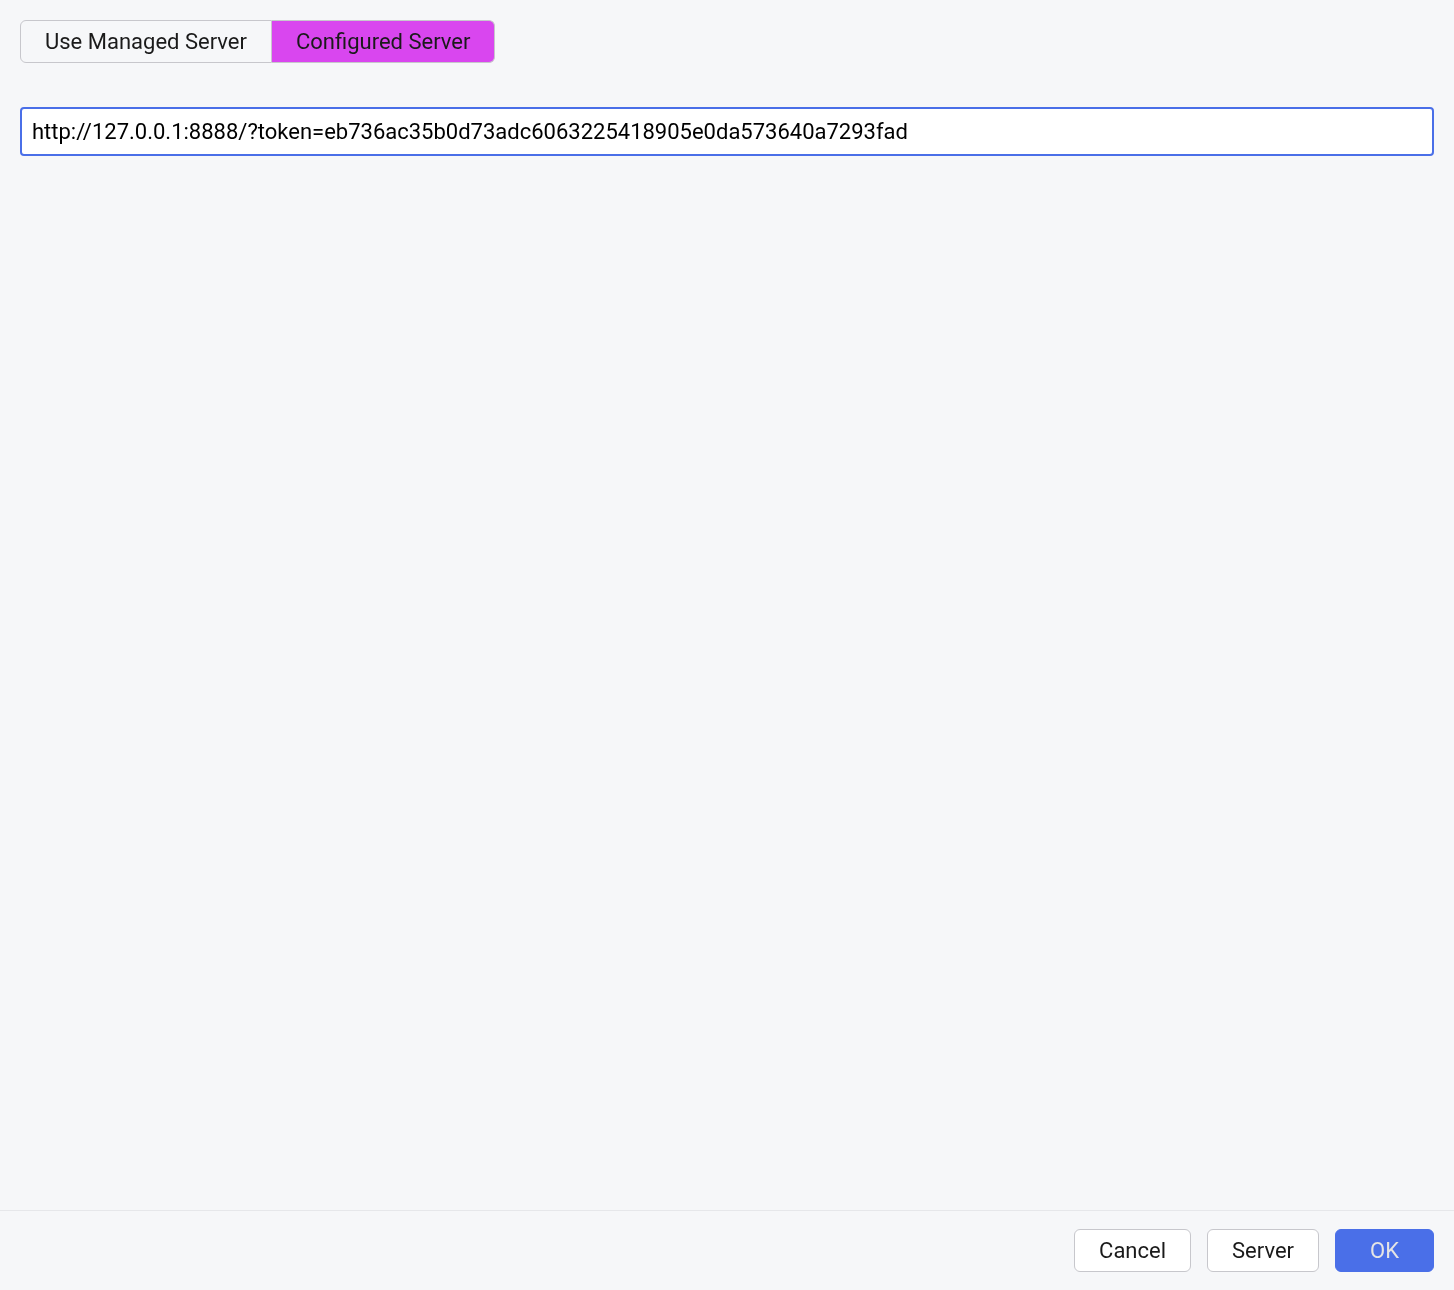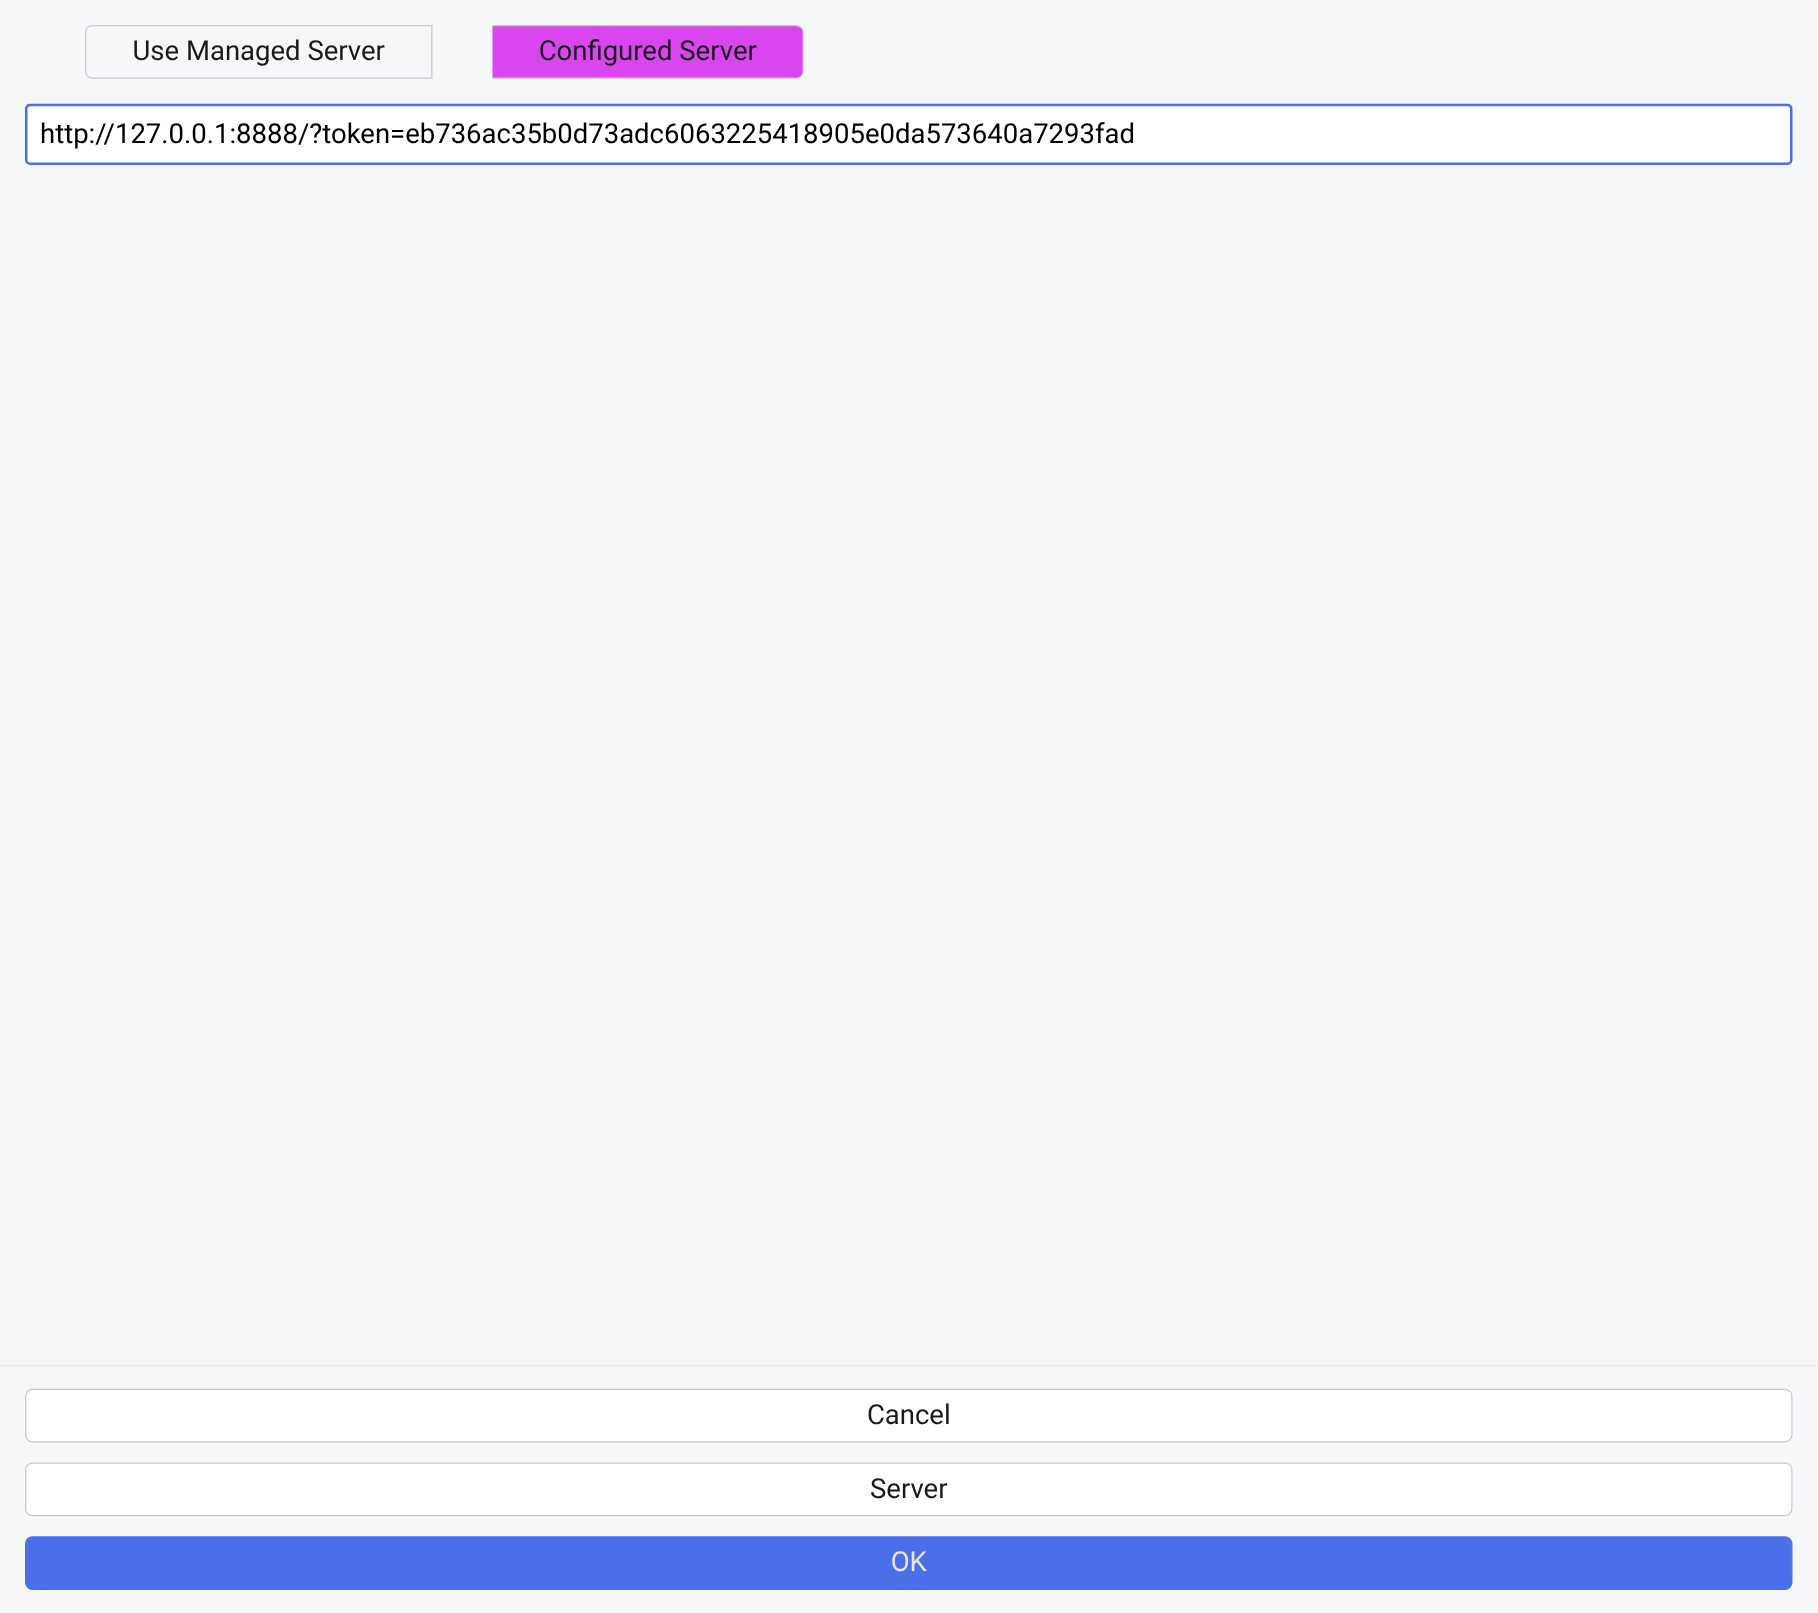--- a/index.html
+++ b/index.html
@@ -19,28 +19,27 @@
     .main-content {
       flex: 1;
       padding: 20px;
     }
     .tab-row {
       display: flex;
       margin-bottom: 20px;
     }
     .tab {
       border: 1px solid #c7c7cc;
-      padding: 8px 37px;
+      padding: 8px 24px;
       font-size: 22px;
       color: #1a1a1a;
       background: #f6f7f9;
       cursor: pointer;
       user-select: none;
       text-align: center;
-      margin-left: 48px;
     }
     .tab:first-child {
       border-radius: 6px 0 0 6px;
     }
     .tab:last-child {
       border-radius: 0 6px 6px 0;
       border-left: none;
     }
     .tab.active {
       background: #d946ef;
@@ -48,29 +47,29 @@
     .url-input {
       width: 100%;
       border: 2px solid #4a6fe8;
       border-radius: 4px;
       padding: 10px 10px;
       font-size: 22px;
       color: #000;
       background: #ffffff;
       outline: none;
       font-family: inherit;
+      margin-top: 24px;
     }
     .footer {
       border-top: 1px solid #e6e7ea;
       padding: 18px 20px;
       display: flex;
       justify-content: flex-end;
       gap: 16px;
       background: #f6f7f9;
-      flex-direction: column;
     }
     .btn {
       border: 1px solid #c7c7cc;
       border-radius: 6px;
       padding: 8px 24px;
       font-size: 22px;
       background: #ffffff;
       color: #1a1a1a;
       cursor: pointer;
       font-family: inherit;

